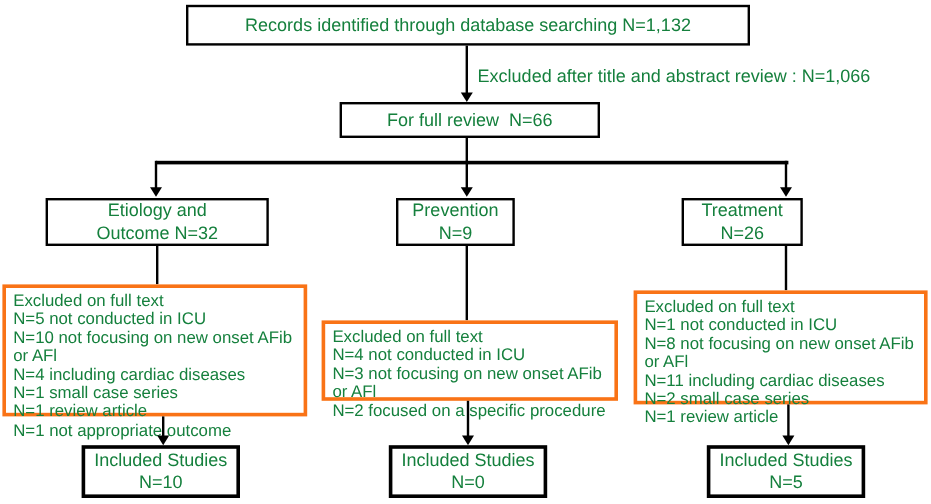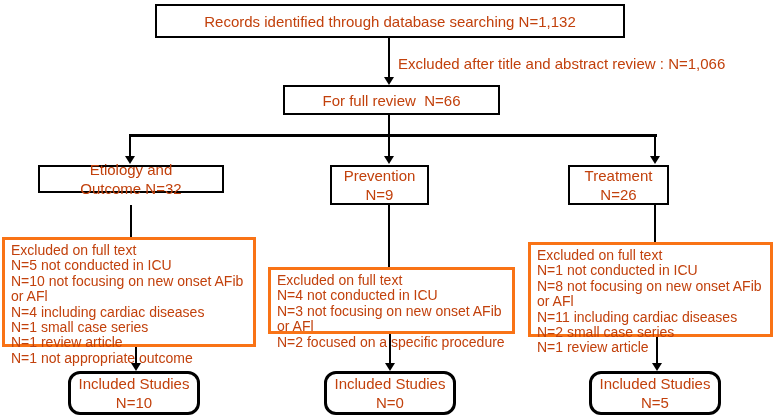--- a/index.html
+++ b/index.html
@@ -1,27 +1,27 @@
 <!DOCTYPE html>
 <html><head>
 <meta charset="utf-8">
 <style>
   html,body{margin:0;padding:0;background:#fff;}
   #canvas{
     position:relative;width:776px;height:420px;background:#ffffff;
-    font-family:"Liberation Sans","DejaVu Sans",sans-serif;color:#c2410c;
+    font-family:"Liberation Sans","DejaVu Sans",sans-serif;color:#15803d;
     overflow:hidden;
   }
   .box{
     position:absolute;border:2px solid #000;background:#fff;
     display:flex;align-items:center;justify-content:center;
     text-align:center;box-sizing:border-box;
     font-size:15px;line-height:19px;white-space:pre-wrap;
   }
-  .box.thick{border-width:3px;border-radius:12px;}
+  .box.thick{border-width:3px;}
   .listbox{
     position:absolute;border:3px solid #f97316;background:#fff;
     box-sizing:border-box;text-align:left;
     font-size:14px;line-height:15.4px;white-space:pre-wrap;
     padding:3px 4px 0 6px;
   }
   .vline{position:absolute;width:2px;background:#000;}
   .hline{position:absolute;height:2px;background:#000;}
   .arrowhead{
     position:absolute;width:0;height:0;
@@ -51,21 +51,21 @@
 
   <div class="vline" style="left:129px;top:134px;height:23px;"></div>
   <div class="arrowhead" style="left:125px;top:156px;"></div>
 
   <div class="vline" style="left:388px;top:134px;height:23px;"></div>
   <div class="arrowhead" style="left:384px;top:156px;"></div>
 
   <div class="vline" style="left:654px;top:134px;height:23px;"></div>
   <div class="arrowhead" style="left:650px;top:156px;"></div>
 
-  <div class="box" style="left:38px;top:165px;width:186px;height:28px;">Etiology and
+  <div class="box" style="left:38px;top:165px;width:186px;height:40px;">Etiology and
 Outcome N=32</div>
   <div class="box" style="left:330px;top:165px;width:99px;height:40px;">Prevention
 N=9</div>
   <div class="box" style="left:568px;top:165px;width:101px;height:40px;">Treatment
 N=26</div>
 
   <div class="vline" style="left:130px;top:205px;height:32px;"></div>
   <div class="vline" style="left:388px;top:205px;height:62px;"></div>
   <div class="vline" style="left:654px;top:205px;height:37px;"></div>
 

